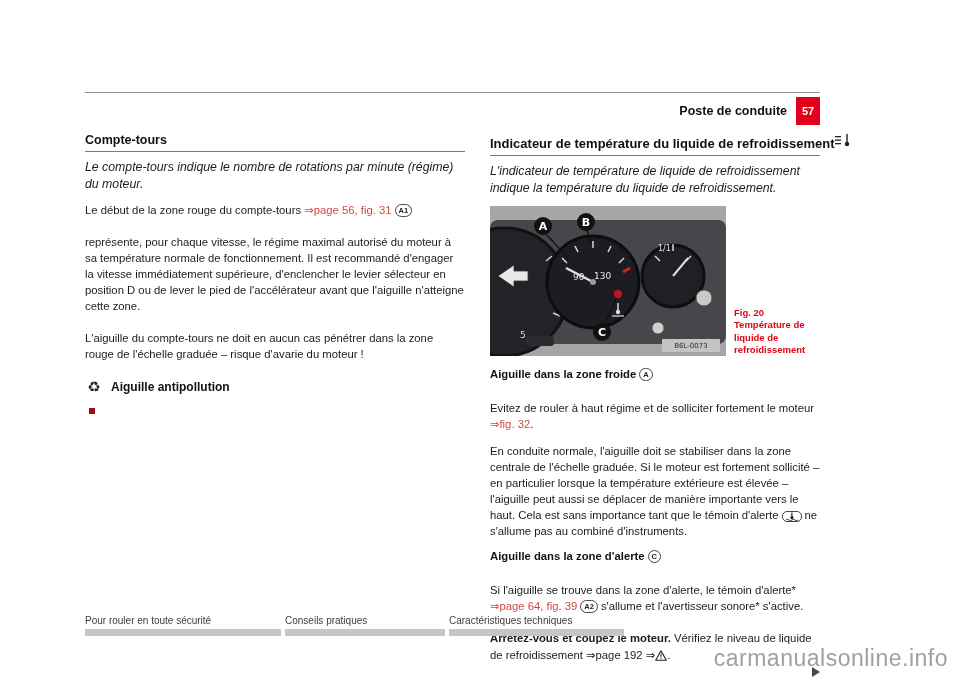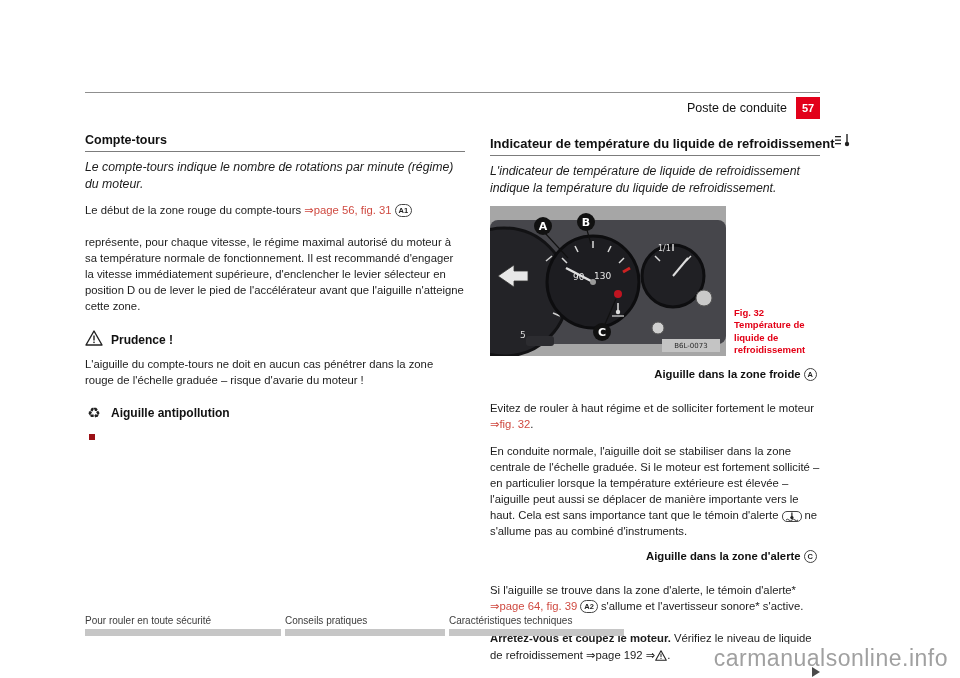--- a/index.html
+++ b/index.html
@@ -4,24 +4,24 @@
 <style>
   * { margin:0; padding:0; box-sizing:border-box; }
   html,body { background:#ffffff; }
   .page {
     position:relative; width:960px; height:678px; background:#ffffff;
     font-family:"Liberation Sans", sans-serif; color:#1a1a1a; overflow:hidden;
   }
   
   .content-header { position:absolute; left:85px; width:735px; top:92px; border-top:1px solid #8f8f8f; }
   .header-row { display:flex; justify-content:flex-end; align-items:center; gap:9px; padding-top:4px; }
-  .section-title { font-weight:normal; font-size:12.5px; color:#111; }
+  .section-title { font-weight:bold; font-size:12.5px; color:#111; }
   .page-num-box {
     background:#e2001a; color:#ffffff; font-weight:bold; font-size:11px;
-    min-width:24px; height:22px; display:flex; align-items:center; justify-content:center; padding:0 4px;
+    min-width:24px; height:28px; display:flex; align-items:center; justify-content:center; padding:0 4px;
   }
   
   .columns { position:absolute; left:85px; top:133px; width:735px; display:flex; gap:25px; }
   .col-left { width:380px; }
   .col-right { width:330px; position:relative; }
   .section-heading-row {
     display:flex; justify-content:flex-start; align-items:flex-end;
     border-bottom:1px solid #7c7c7c; padding-bottom:4px;
   }
   .col-left h2 { font-size:12.5px; font-weight:bold; color:#111; }
@@ -38,21 +38,21 @@
   .note-title-row { display:flex; align-items:center; gap:8px; margin-bottom:6px; }
   .note-title { font-weight:bold; font-size:12px; color:#111; }
   .note-icon { width:18px; text-align:center; flex:0 0 auto; }
   .recycle-glyph { font-family:"DejaVu Sans", sans-serif; font-size:15px; color:#222; }
   .end-marker { display:inline-block; width:6px; height:6px; background:#9b1016; margin-left:4px; }
   
   .figure-row { display:flex; align-items:flex-end; gap:8px; margin:8px 0 12px 0; }
   .fig-image { flex:0 0 auto; display:block; }
   .fig-caption { color:#e30016; font-weight:bold; font-size:9.5px; line-height:1.3; width:86px; }
   .sub-block { margin-top:11px; }
-  .sub-heading { font-weight:bold; font-size:11.3px; color:#111; margin-bottom:2px;text-align:right; }
+  .sub-heading { font-weight:bold; font-size:11.3px; color:#111; margin-bottom:2px; }
   .bold { font-weight:bold; }
   .cont-arrow {
     position:absolute; right:0; bottom:-12px;
     width:0; height:0; border-top:5px solid transparent; border-bottom:5px solid transparent;
     border-left:8px solid #4a4a4a;
   }
   .inline-icon { display:inline-block; vertical-align:-2px; }
   .lamp-badge {
     display:inline-block; border:1px solid #444; border-radius:5px; padding:0 2px;
     margin:0 3px; vertical-align:-2px; background:#fff; line-height:0;
@@ -89,30 +89,20 @@
 
     <div class="col-left">
       <div class="section-heading-row">
         <h2>Compte-tours</h2>
       </div>
       <p class="lead">Le compte-tours indique le nombre de rotations par minute (régime) du moteur.</p>
 
       <p class="body-text"><span>Le début de la zone rouge du compte-tours </span><span class="link">⇒page 56, fig. 31</span><span class="badge">A1</span><span>représente, pour chaque vitesse, le régime maximal autorisé du moteur à sa température normale de fonctionnement. Il est recommandé d'engager la vitesse immédiatement supérieure, d'enclencher le levier sélecteur en position D ou de lever le pied de l'accélérateur avant que l'aiguille n'atteigne cette zone.</span></p>
 
       <div class="note-block">
-        <div class="note-title-row">
-          <span class="note-icon">
-            <svg width="18" height="16" viewBox="0 0 18 16">
-              <polygon points="9,1 17,15 1,15" fill="none" stroke="#222" stroke-width="1.4" stroke-linejoin="round"></polygon>
-              <rect x="8.3" y="5.5" width="1.4" height="5" fill="#222"></rect>
-              <rect x="8.3" y="11.6" width="1.4" height="1.5" fill="#222"></rect>
-            </svg>
-          </span>
-          <span class="note-title">Prudence !</span>
-        </div>
         <p class="body-text">L'aiguille du compte-tours ne doit en aucun cas pénétrer dans la zone rouge de l'échelle graduée – risque d'avarie du moteur !</p>
       </div>
 
       <div class="note-block">
         <div class="note-title-row">
           <span class="note-icon"><span class="recycle-glyph">♻</span></span>
           <span class="note-title">Aiguille antipollution</span>
         </div>
         <p class="body-text"><span class="end-marker"></span></p>
       </div>
@@ -180,21 +170,21 @@
           <circle cx="96" cy="16" r="9" fill="#111111"></circle>
           <text x="96" y="20" text-anchor="middle" font-size="11" font-weight="bold" fill="#ffffff">B</text>
           <line x1="115" y1="118" x2="126" y2="93" stroke="#111111" stroke-width="1.2"></line>
           <circle cx="112" cy="126" r="9" fill="#111111"></circle>
           <text x="112" y="130" text-anchor="middle" font-size="11" font-weight="bold" fill="#ffffff">C</text>
 
           <rect x="172" y="133" width="58" height="13" fill="#c4c4c4"></rect>
           <text x="201" y="142" text-anchor="middle" font-size="7" fill="#2a2a2a">B6L-0073</text>
         </svg>
         <div class="fig-caption">
-          <div>Fig. 32  Température de</div>
+          <div>Fig. 20  Température de</div>
           <div>liquide de refroidissement</div>
         </div>
       </div>
 
       <div class="sub-block">
         <div class="sub-heading"><span>Aiguille dans la zone froide</span><span class="badge">A</span></div>
         <p class="body-text"><span>Evitez de rouler à haut régime et de solliciter fortement le moteur </span><span class="link">⇒fig. 32</span><span>.</span></p>
       </div>
 
       <div class="sub-block">

